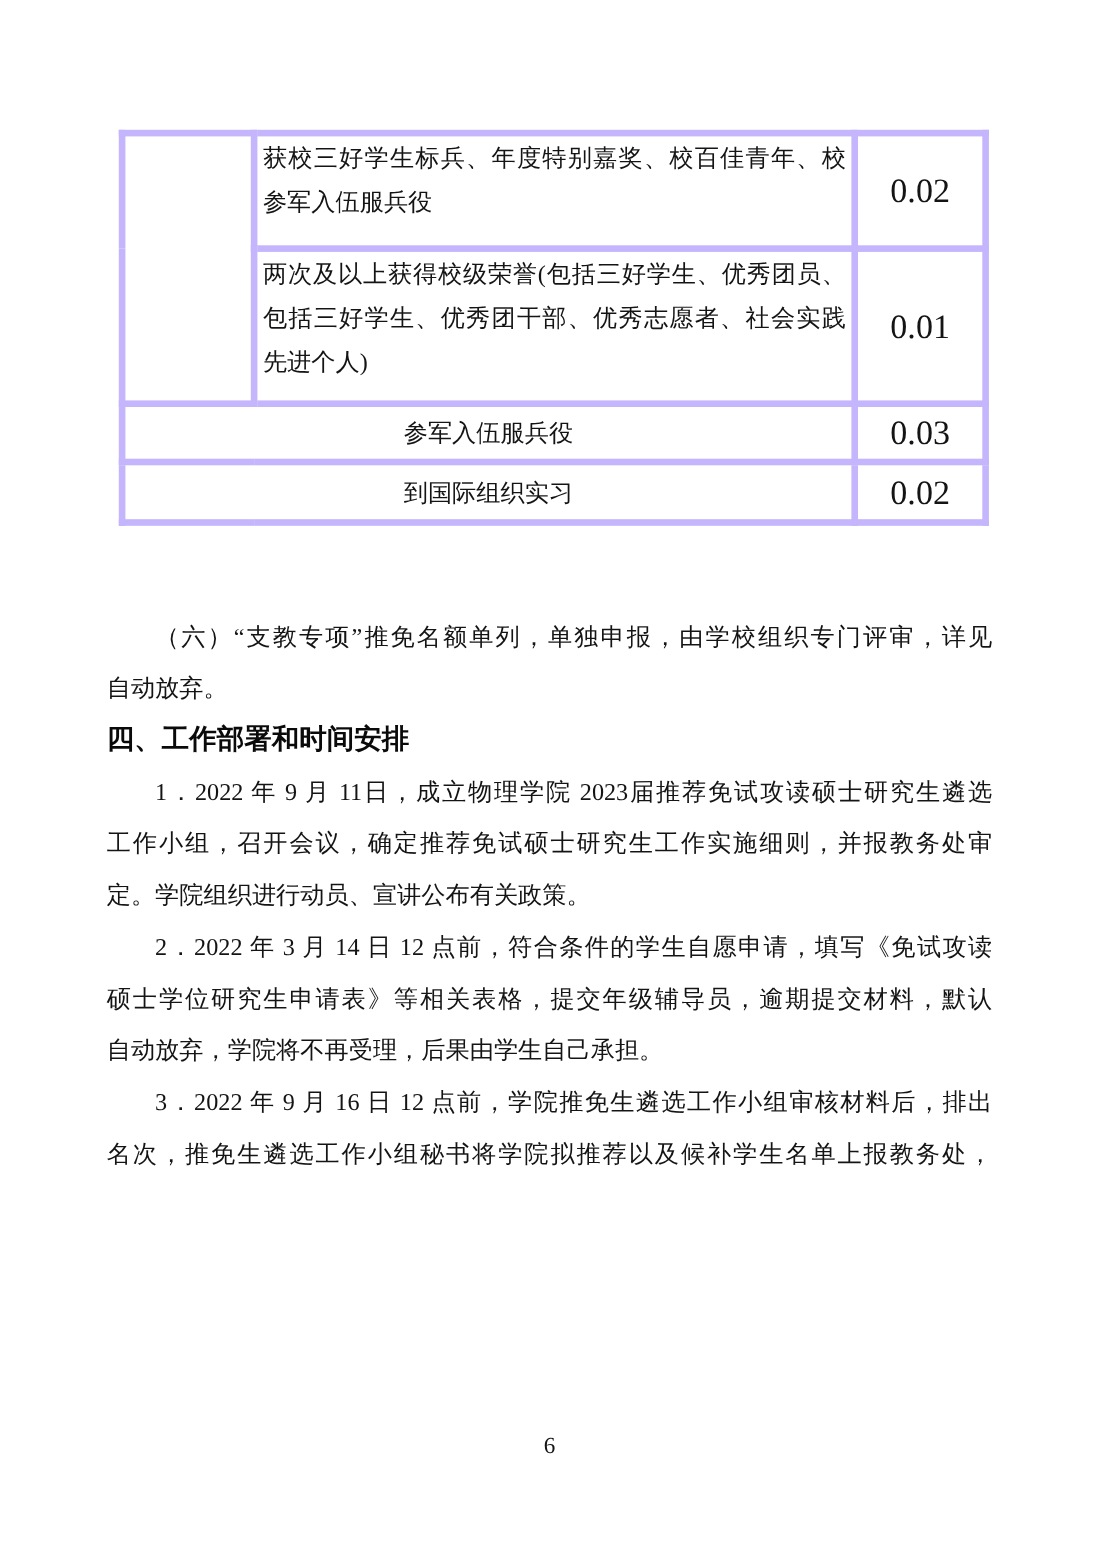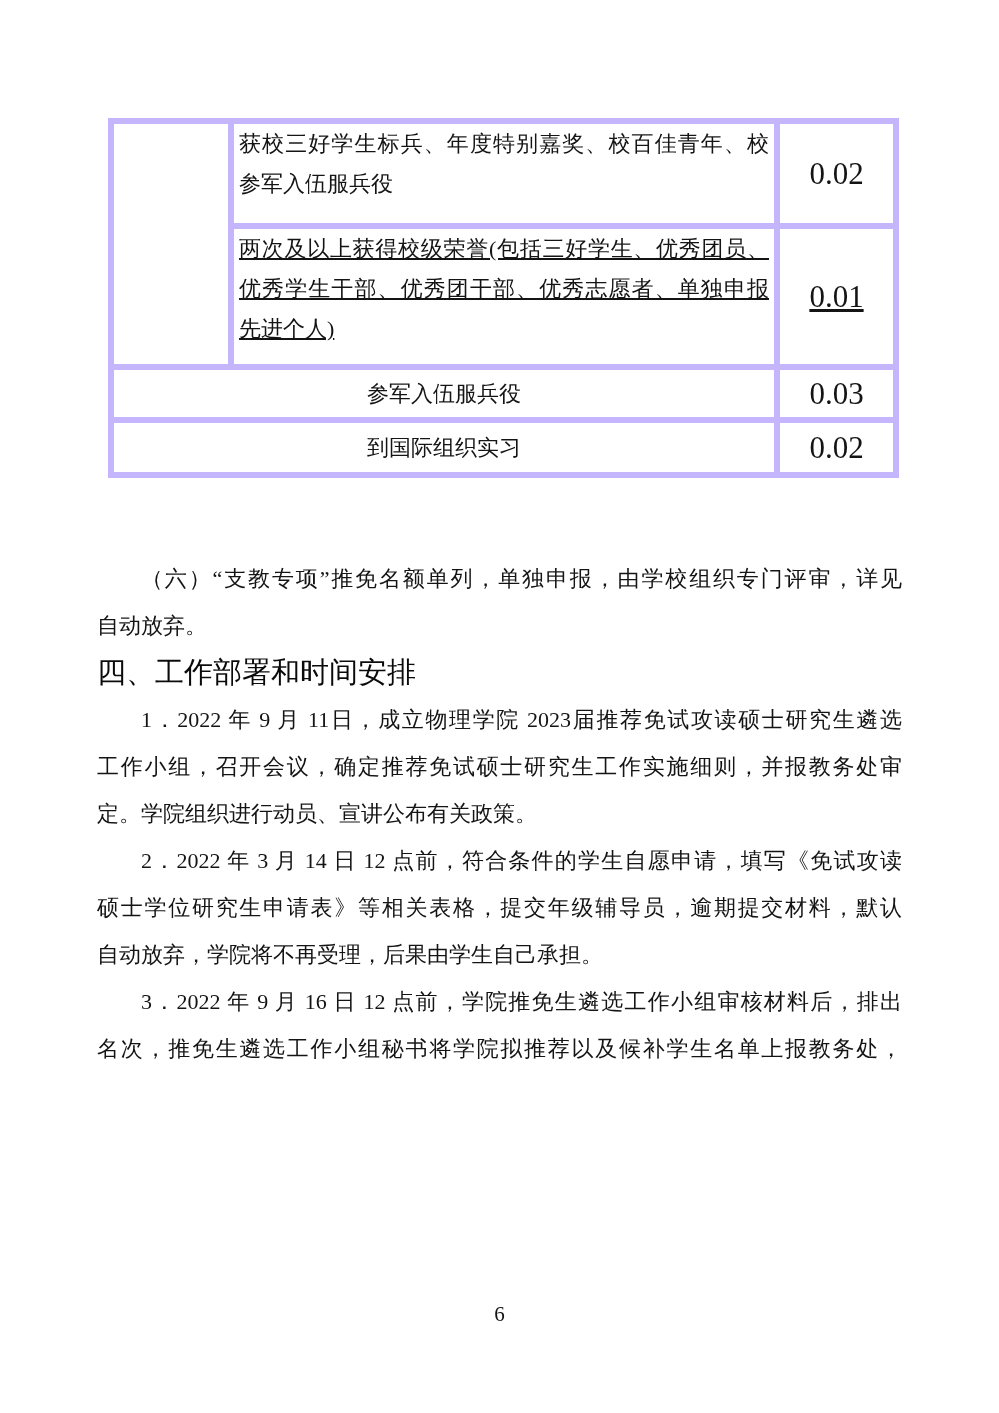--- a/index.html
+++ b/index.html
@@ -51,22 +51,22 @@
     top: 555px;
     width: 805px;
     font-size: 22px;
     line-height: 47px;
   }
   .bline { text-align: justify; text-justify: inter-ideograph; }
   .bline.fill { text-align-last: justify; }
   .bline.indent { text-indent: 44px; }
   .heading {
     font-family: "Liberation Sans", "DejaVu Sans", sans-serif;
-    font-weight: 400;
-    font-size: 29px;
+    font-weight: 700;
+    font-size: 25px;
     line-height: 47px;
     color: #0a0a0a;
   }
 
   
   .page-number {
     position: absolute;
     top: 1302px;
     left: 0;
     width: 100%;
@@ -87,24 +87,24 @@
     </colgroup>
     <tbody>
       <tr style="height:105px;">
         <td rowspan="2"></td>
         <td class="cat-cell">
           <div class="cline fill">获校三好学生标兵、年度特别嘉奖、校百佳青年、校</div>
           <div class="cline">参军入伍服兵役</div>
         </td>
         <td class="score-cell">0.02</td>
       </tr>
-      <tr style="height:141px;text-decoration:underline;">
+      <tr style="height:141px;">
         <td class="cat-cell">
           <div class="cline fill">两次及以上获得校级荣誉(包括三好学生、优秀团员、</div>
-          <div class="cline fill">优秀学生干部、优秀团干部、优秀志愿者、单独申报</div>
+          <div class="cline fill">包括三好学生、优秀团干部、优秀志愿者、社会实践</div>
           <div class="cline">先进个人)</div>
         </td>
         <td class="score-cell">0.01</td>
       </tr>
       <tr style="height:53px;">
         <td colspan="2" class="span-cell">参军入伍服兵役</td>
         <td class="score-cell">0.03</td>
       </tr>
       <tr style="height:55px;">
         <td colspan="2" class="span-cell">到国际组织实习</td>

